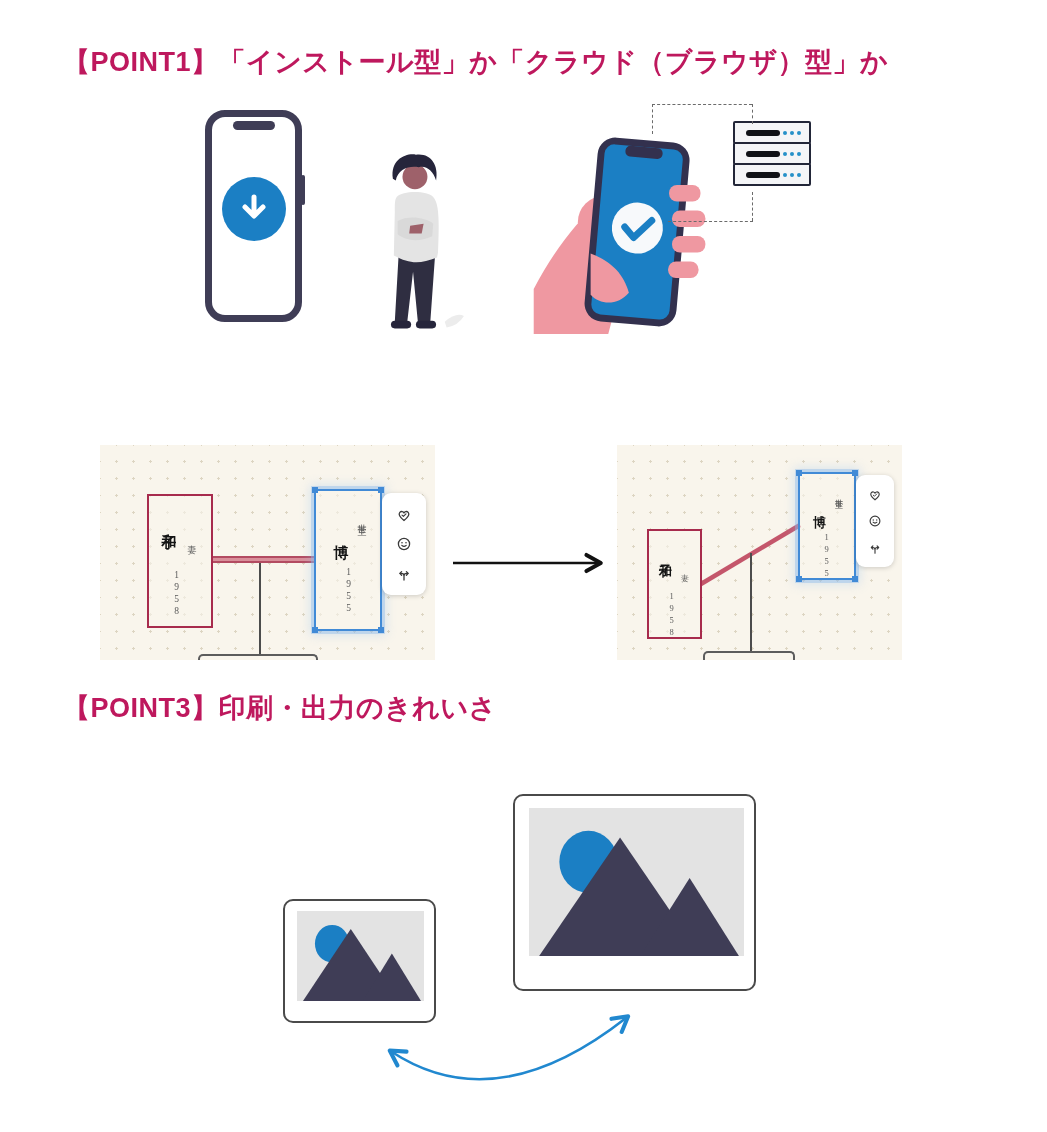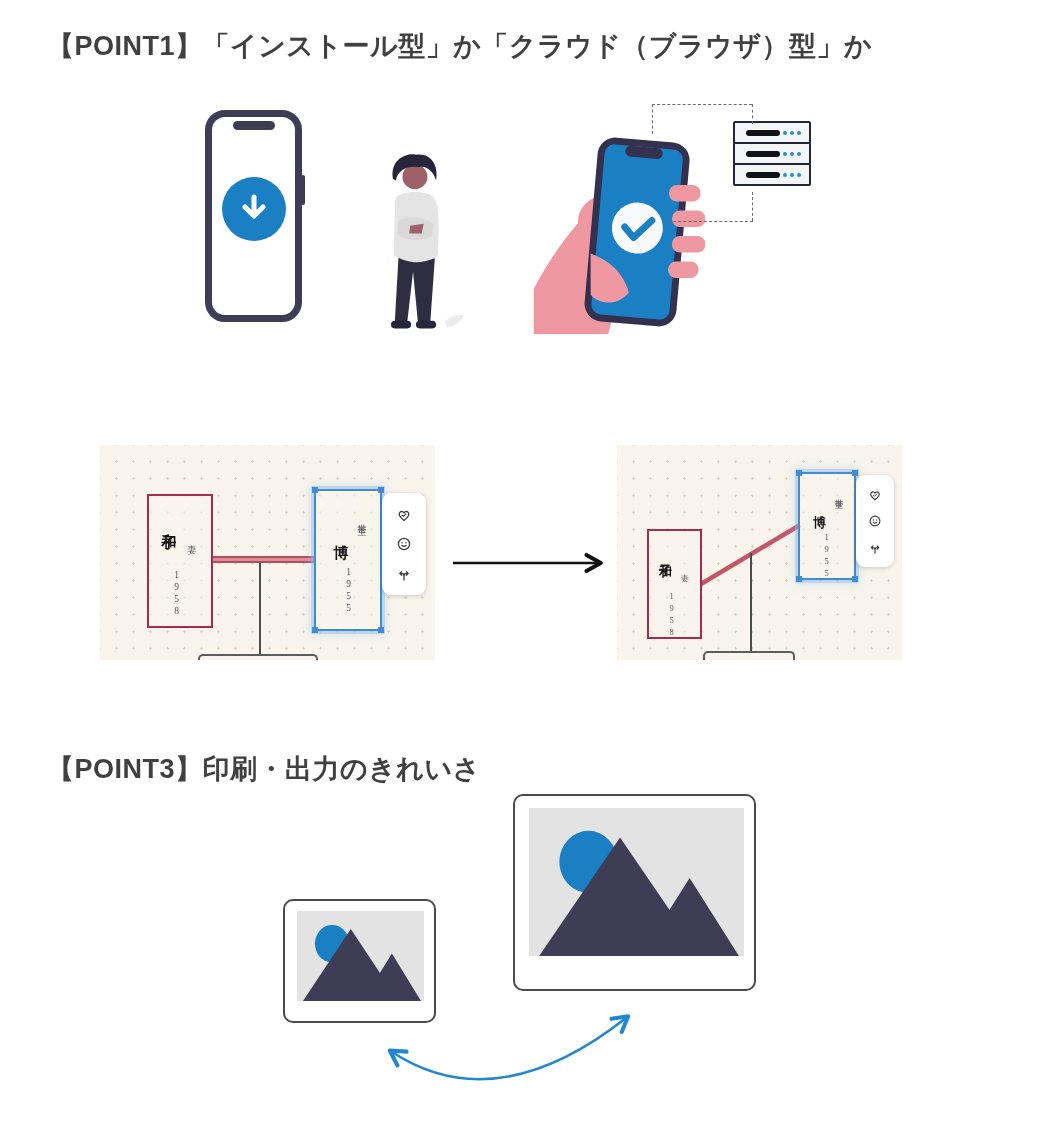--- a/index.html
+++ b/index.html
@@ -1,18 +1,18 @@
 <!DOCTYPE html>
 <html><head>
 <meta charset="utf-8">
 <style>
   html,body{margin:0;padding:0;background:#fff;}
   .page{position:relative;width:1047px;height:1132px;background:#fff;overflow:hidden;
         font-family:"Liberation Sans",sans-serif;}
-  .heading{position:absolute;left:47px;margin:0;font-size:27px;font-weight:800;color:#404040;letter-spacing:.5px;white-space:nowrap;}
+  .heading{position:absolute;left:47px;margin:16px;font-size:27px;font-weight:800;color:#be185d;letter-spacing:.5px;white-space:nowrap;}
   
   .phone1{position:absolute;left:205px;top:110px;width:97px;height:212px;border:7px solid #3f3d56;border-radius:20px;background:#fff;box-sizing:border-box;}
   .phone1 .notch{position:absolute;left:50%;transform:translateX(-50%);top:4px;width:42px;height:9px;background:#3f3d56;border-radius:5px;}
   .phone1 .sidebtn{position:absolute;right:-10px;top:58px;width:4px;height:30px;background:#3f3d56;border-radius:2px;}
   .dlcircle{position:absolute;left:50%;top:60px;transform:translateX(-50%);width:64px;height:64px;border-radius:50%;background:#1b7fc4;display:flex;align-items:center;justify-content:center;}
   .servers{position:absolute;left:733px;top:123px;width:78px;}
   .server{position:relative;height:23px;border:2px solid #222638;background:#f4f5f7;border-radius:2px;margin-top:-2px;box-sizing:border-box;}
   .server .bar{position:absolute;left:11px;top:50%;transform:translateY(-50%);width:34px;height:6px;background:#101217;border-radius:3px;}
   .server .dots{position:absolute;right:8px;top:50%;transform:translateY(-50%);display:flex;gap:3px;}
   .server .dots i{width:4px;height:4px;border-radius:50%;background:#2591c9;}
@@ -207,21 +207,21 @@
           <circle cx="10" cy="6.8" r=".8" fill="#3a3a3a"></circle>
         <path d="M5.8 9.4 Q8 11.4 10.2 9.4" fill="none" stroke="#3a3a3a" stroke-width="1.2" stroke-linecap="round"></path>
       </svg>
       <svg width="14" height="14" viewBox="0 0 16 16">
         <path d="M8 14 V10 M8 10 C8 8.4 7.4 7.4 5.6 7.4 H4.2 M8 10 C8 8.4 8.6 7.4 10.4 7.4 H11.8" fill="none" stroke="#3a3a3a" stroke-width="1.3" stroke-linecap="round"></path>
         <path d="M5.6 5.6 L3.8 7.4 L5.6 9.2 M10.4 5.6 L12.2 7.4 L10.4 9.2" fill="none" stroke="#3a3a3a" stroke-width="1.3" stroke-linecap="round" stroke-linejoin="round"></path>
       </svg>
     </div>
   </div>
 
-  <h2 class="heading" style="top:751px">【POINT3】印刷・出力のきれいさ</h2>
+  <h2 class="heading" style="top:674px">【POINT3】印刷・出力のきれいさ</h2>
 
   <div class="imgcard" style="left:283px;top:899px;width:153px;height:124px">
     <div class="imgarea" style="left:12px;top:10px;width:127px;height:90px">
       <svg width="127" height="90" viewBox="0 0 170 110" preserveAspectRatio="none">
         <circle cx="47" cy="40" r="23" fill="#1b7fc4"></circle>
         <polygon points="8,110 72,22 136,110" fill="#3f3d56"></polygon>
         <polygon points="88,110 127,52 166,110" fill="#3f3d56"></polygon>
       </svg>
     </div>
   </div>

